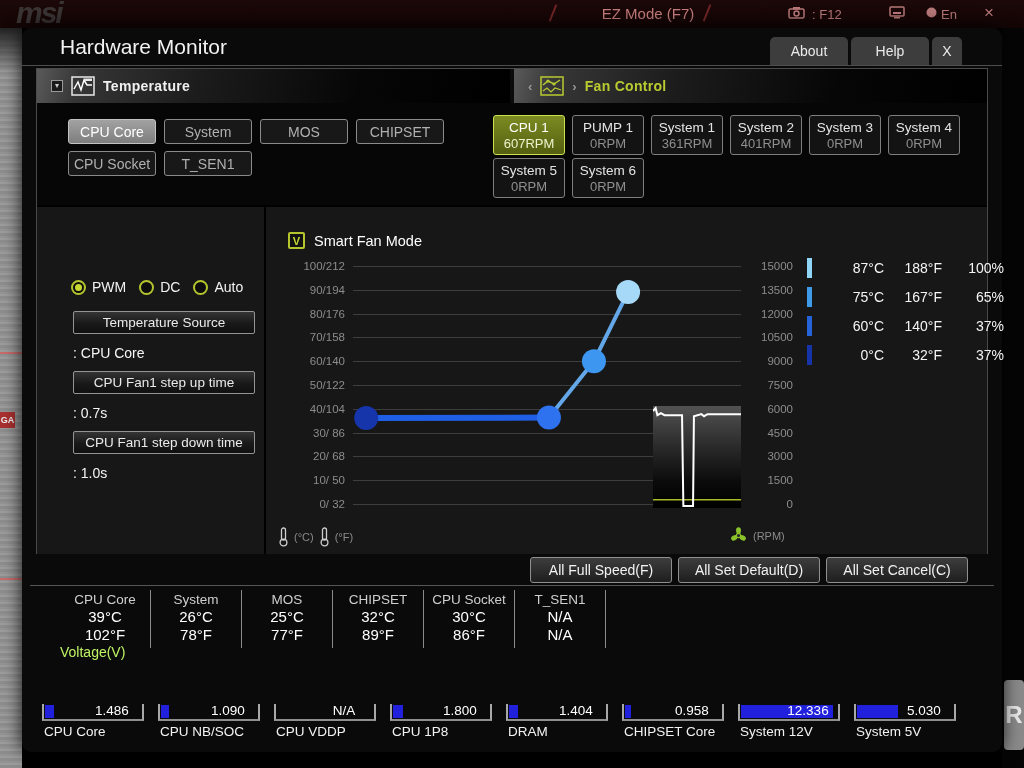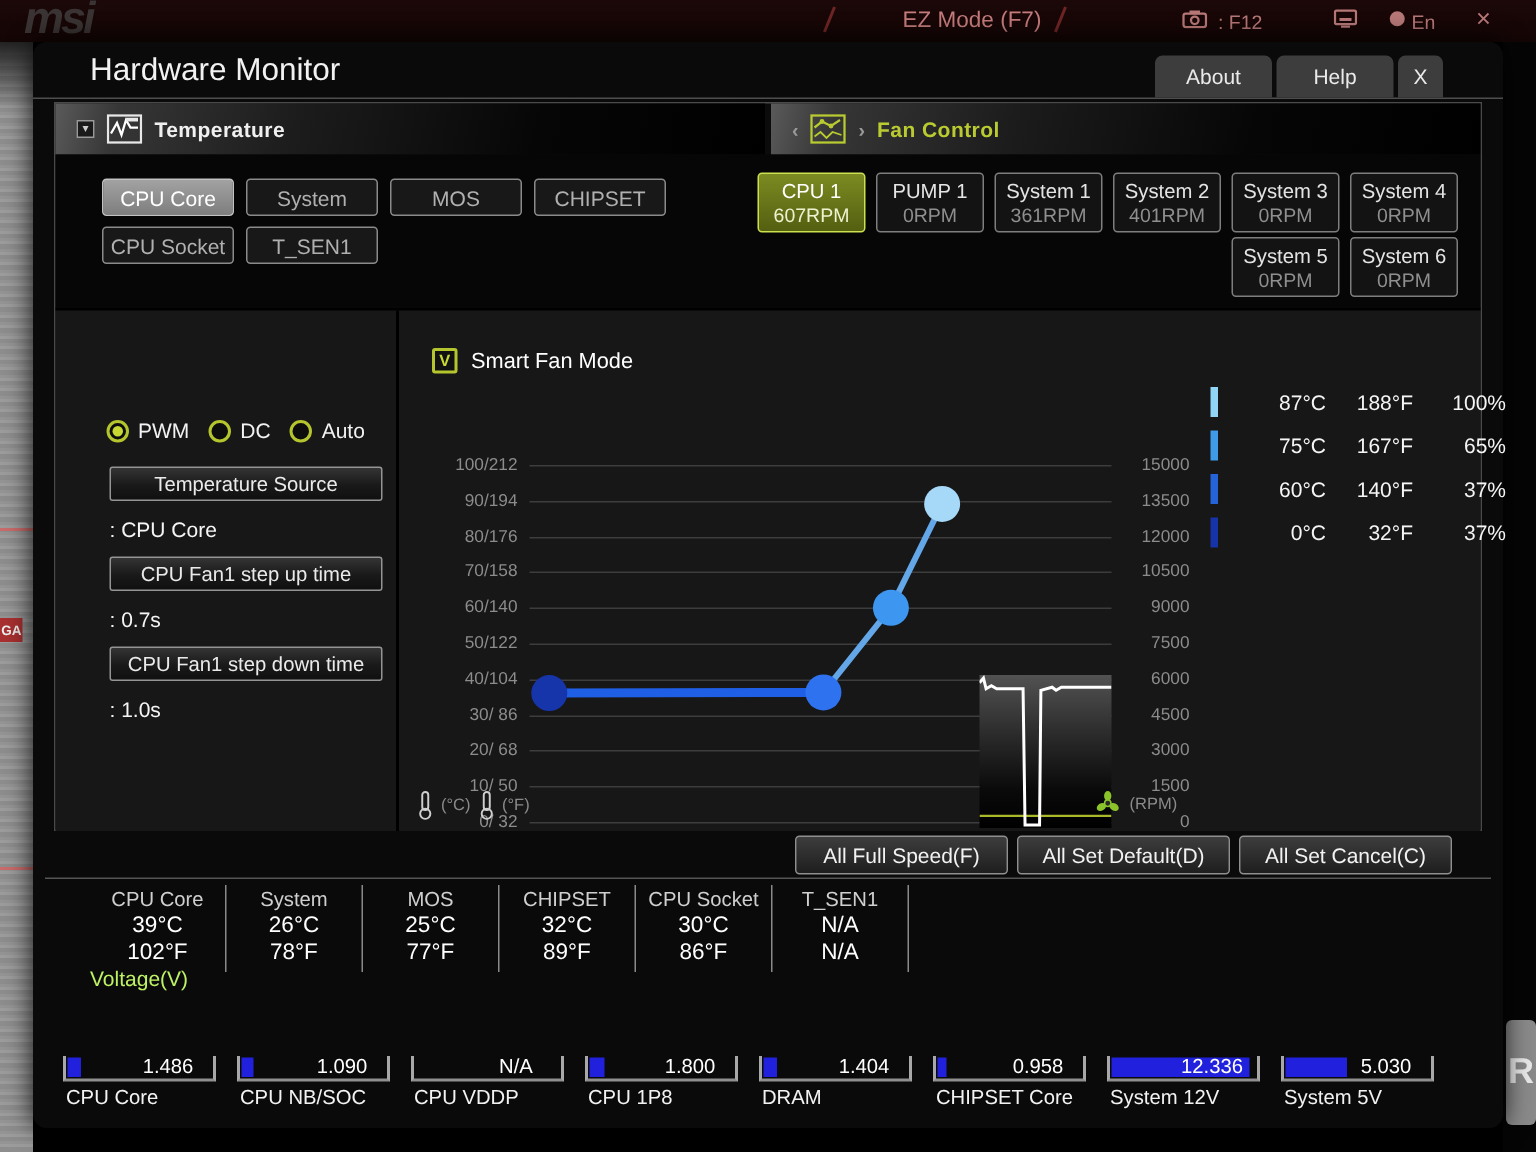--- a/index.html
+++ b/index.html
@@ -57,21 +57,21 @@
   .sec-title-fan { color:#b9cb31; font-size:14px; font-weight:bold; letter-spacing:.3px; }
   .chev { color:#9a9a9a; font-size:13px; font-weight:bold; }
 
   .sensors-row { position:absolute; left:0; top:34px; width:100%; height:102px; background:#060606; }
   .temp-btns { position:absolute; left:31px; top:16px; width:396px; display:flex; flex-wrap:wrap; }
   .tbtn { width:88px; height:25px; margin:0 8px 7px 0; background:#181818; border:1px solid #8a8a8a;
     border-radius:3px; color:#b0b0b0; font-size:14px; display:flex; align-items:center;
     justify-content:center; cursor:pointer; }
   .tbtn.sel { background:linear-gradient(180deg,#a2a2a2,#7e7e7e); color:#fff; border-color:#c2c2c2; }
 
-  .fan-btns { position:absolute; left:456px; top:12px; width:486px; display:flex; flex-wrap:wrap;justify-content:flex-end; }
+  .fan-btns { position:absolute; left:456px; top:12px; width:486px; display:flex; flex-wrap:wrap; }
   .fbtn { width:72px; height:40px; margin:0 7px 3px 0; background:#131313; border:1px solid #7e7e7e;
     border-radius:3px; display:flex; flex-direction:column; align-items:center; justify-content:center;
     cursor:pointer; }
   .fbtn .fname { color:#e4e4e4; font-size:13.5px; line-height:16px; }
   .fbtn .frpm { color:#8f8f8f; font-size:13px; line-height:15px; }
   .fbtn.sel { background:linear-gradient(180deg,#7c8b22,#545f10); border-color:#cde04e; }
   .fbtn.sel .fname { color:#ffffff; } .fbtn.sel .frpm { color:#eef2cf; }
 
   .main-row { position:absolute; left:0; top:136px; width:100%; height:349px; background:#171717;
     border-top:2px solid #000; }
@@ -89,21 +89,21 @@
     border:1px solid #949494; border-radius:2px; color:#eaeaea; font-size:13.5px;
     display:flex; align-items:center; justify-content:center; cursor:pointer; }
   .fval { margin-top:11px; color:#f5f5f5; font-size:14px; }
 
   
   .chart-zone { position:absolute; left:231px; top:0; right:0; height:100%; }
   .sfm { position:absolute; left:20px; top:25px; display:flex; align-items:center; gap:9px; }
   .checkbox { width:17px; height:17px; border:2px solid #b5c52e; border-radius:2px; background:#111;
     color:#c8d832; font-size:11px; font-weight:bold; text-align:center; line-height:14px; cursor:pointer; }
   .sfm-label { color:#ffffff; font-size:14.5px; }
-  .plot { position:absolute; left:85px; top:59px; width:388px; height:238px;margin-top:44px; }
+  .plot { position:absolute; left:85px; top:59px; width:388px; height:238px; }
   .grid-row { position:relative; height:23.8px; }
   .grid-row .line { position:absolute; left:0; right:0; top:0; height:1px; background:#3d3d3d; }
   .grid-row .lt { position:absolute; left:-66px; top:0; transform:translateY(-50%); width:58px;
     text-align:right; color:#8c8c8c; font-size:11.5px; white-space:pre; }
   .grid-row .rt { position:absolute; right:-52px; top:0; transform:translateY(-50%); width:46px;
     text-align:right; color:#8c8c8c; font-size:11.5px; }
   .curve-svg { position:absolute; left:0; top:0; overflow:visible; }
   .history { position:absolute; left:300px; top:140px; width:88px; height:102px;
     background:linear-gradient(180deg,#525252 0%,#2a2a2a 40%,#0a0a0a 75%,#000 100%); }
   .legend { position:absolute; left:539px; top:46px; }

